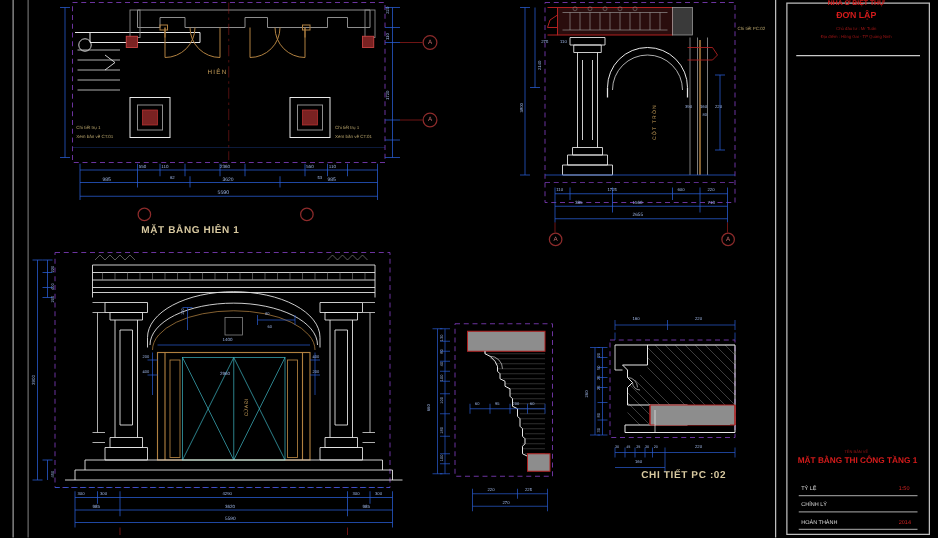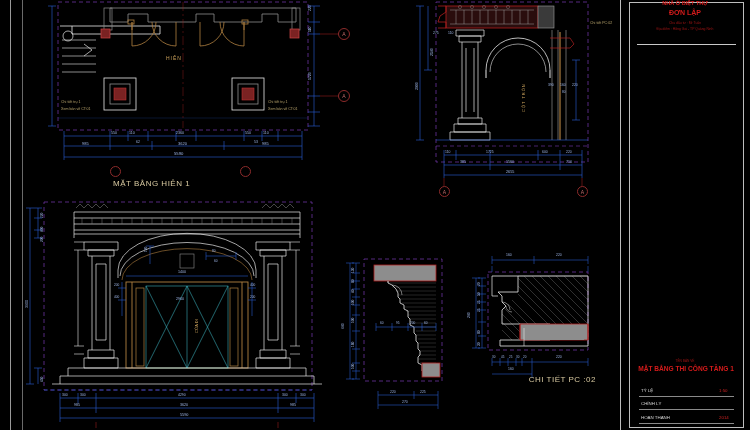--- a/index.html
+++ b/index.html
@@ -24,21 +24,21 @@
   #titleblock{right:0;top:0;width:130px;height:430px;background:#000;
      border-left:1px solid #bdbdbd;box-sizing:border-box;}
   .tb-inner{position:absolute;left:8px;right:6px;top:2px;bottom:2px;
      border:1px solid #bdbdbd;box-sizing:border-box;}
   .tb-red{color:#d51b1b;text-align:center;font-weight:bold;}
   .tb-red2{color:#9d1414;text-align:center;}
   .tb-lbl{color:#d8d8d8;}
   .tb-val{color:#cf2222;}
   .tb-line{position:absolute;height:0;border-top:1px solid #8a8a8a;}
   .tb-sep{position:absolute;border-top:1px solid #c9c9c9;}
-  .drawing-title{color:#d8c9a0;text-align:center;letter-spacing:.5px;}
+  .drawing-title{color:#d8c9a0;text-align:center;letter-spacing:.5px;font-weight:bold;}
   .note{color:#b8a46c;}
   .dimtxt{color:#9fb7e8;}
   .plantxt{color:#c9a05a;}
   .bubble{position:absolute;border:1px solid #8d2b2b;border-radius:50%;
     color:#c06a6a;text-align:center;box-sizing:border-box;}
 </style>
 </head>
 <body>
 
 <div id="stage">
@@ -671,21 +671,21 @@
     <div class="t dimtxt" style="left:16px;top:94px;font-size:3.2px;transform:rotate(-90deg);transform-origin:left top;">30</div>
 
     <div class="t dimtxt" style="left:30px;top:104px;font-size:3px;">30</div>
     <div class="t dimtxt" style="left:39px;top:104px;font-size:3px;">45</div>
     <div class="t dimtxt" style="left:47px;top:104px;font-size:3px;">25</div>
     <div class="t dimtxt" style="left:54px;top:104px;font-size:3px;">30</div>
     <div class="t dimtxt" style="left:61px;top:104px;font-size:3px;">20</div>
     <div class="t dimtxt" style="left:94px;top:104px;font-size:3.4px;">220</div>
     <div class="t dimtxt" style="left:46px;top:116px;font-size:3.4px;">160</div>
 
-    <div class="t drawing-title" style="left:4px;top:124px;width:130px;font-size:8px;text-align:right;">CHI TIẾT PC :02</div>
+    <div class="t drawing-title" style="left:20px;top:124px;width:130px;font-size:8px;">CHI TIẾT PC :02</div>
   </div>
 
   <div class="abs" id="titleblock">
     <div class="tb-inner"></div>
 
     <div class="t tb-red" style="left:10px;top:1px;width:108px;font-size:5.5px;">NHÀ Ở BIỆT THỰ</div>
     <div class="t tb-red" style="left:10px;top:9px;width:108px;font-size:7px;">ĐƠN LẬP</div>
 
     <div class="t tb-red2" style="left:10px;top:22px;width:108px;font-size:3.4px;">Chủ đầu tư :  Mr Tuấn</div>
     <div class="t tb-red2" style="left:8px;top:28px;width:112px;font-size:3.4px;">Địa điểm :  Hồng Gai - TP Quảng Ninh</div>

